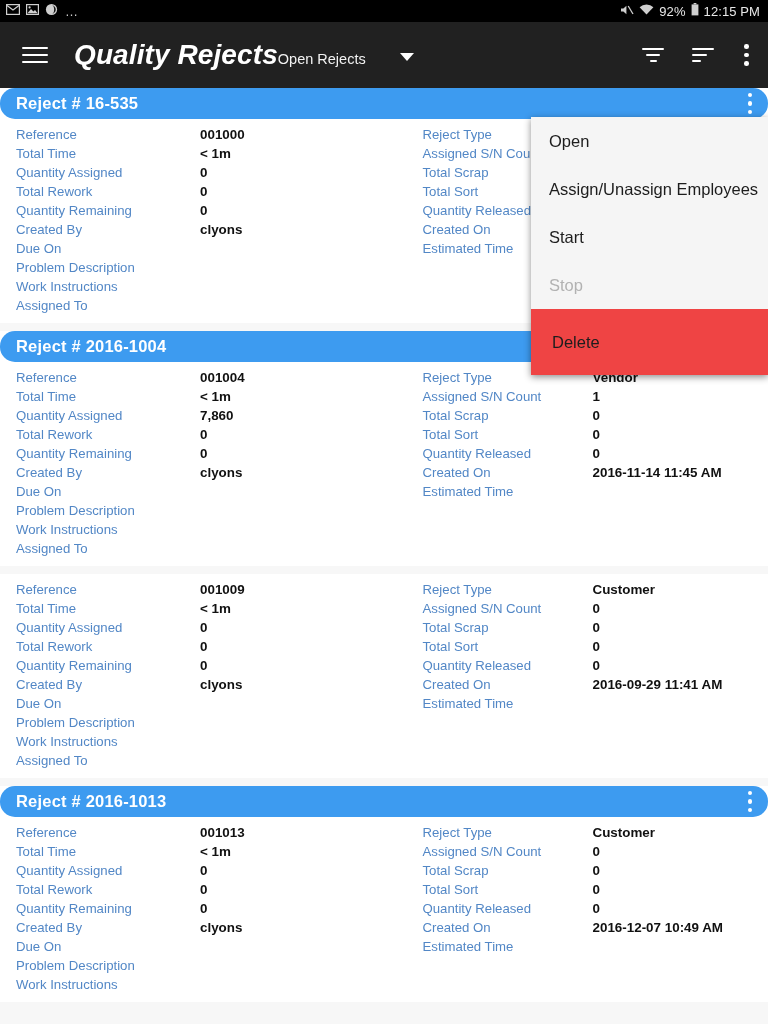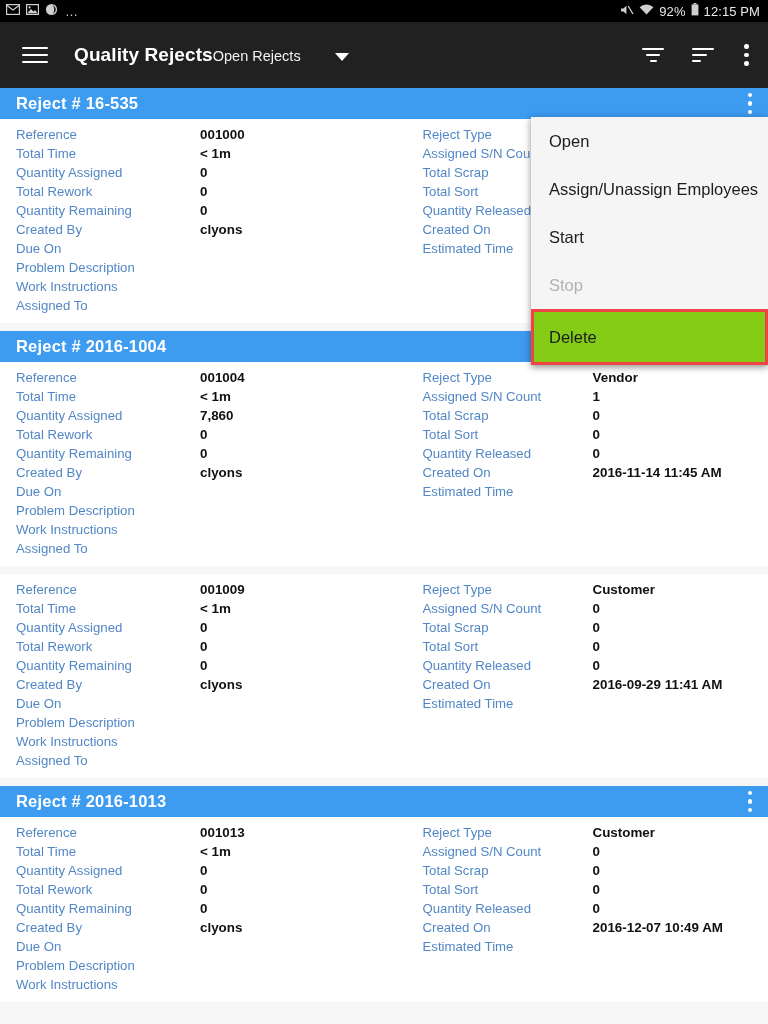--- a/index.html
+++ b/index.html
@@ -26,21 +26,21 @@
   .appbar{
     height:66px; background:#212121; color:#fff;
     display:flex; align-items:center; padding:0 18px 0 22px;
   }
   .hamburger{ width:26px; height:18px; position:relative; cursor:pointer; flex:0 0 auto;}
   .hamburger i{ position:absolute; left:0; width:26px; height:2.4px; background:#fff; border-radius:1px;}
   .hamburger i:nth-child(1){ top:1px; }
   .hamburger i:nth-child(2){ top:8px; }
   .hamburger i:nth-child(3){ top:15px; }
   .titlewrap{ display:flex; align-items:baseline; margin-left:26px; flex:1 1 auto; }
-  .title{ font-size:19px; font-weight:bold; letter-spacing:.1px; }
+  .title{ font-size:28px; font-weight:bold; letter-spacing:.1px;font-style:italic; }
   .subtitle{ font-size:14.5px; color:#f2f2f2; font-weight:normal;}
   .caret{
     width:0;height:0;border-left:7px solid transparent;border-right:7px solid transparent;
     border-top:8px solid #fff; margin-left:34px; align-self:center; position:relative; top:2px;
   }
   .ab-actions{ display:flex; align-items:center; gap:26px; margin-left:auto; }
   .ab-icon{ cursor:pointer; display:flex; flex-direction:column; align-items:center; gap:3.5px; width:26px;}
   .ab-icon b{ display:block; height:2.6px; background:#fff; border-radius:1px;}
   .filter-ic b:nth-child(1){ width:22px; }
   .filter-ic b:nth-child(2){ width:14px; }
@@ -50,21 +50,21 @@
   .sort-ic b:nth-child(2){ width:15px; }
   .sort-ic b:nth-child(3){ width:9px; }
   .kebab{ width:6px; display:flex; flex-direction:column; gap:4px; cursor:pointer;}
   .kebab s{ width:4.6px;height:4.6px;border-radius:50%;background:#fff;display:block;}
 
   
   .content{ height:936px; overflow:hidden; background:#f7f7f7; position:relative;}
   .card{ background:#fff; margin-bottom:8px; }
   .card-head{
     background:#3d9bf0; height:31px; color:#fff;
-    display:flex; align-items:center; padding:0 14px 0 16px;
+    display:flex; align-items:center; padding:0 14px 0 16px;border-radius:15px;
   }
   .card-head .ch-title{ font-size:16.5px; font-weight:bold; letter-spacing:.2px;}
   .card-head .kebab{ margin-left:auto; }
   .card-head .kebab s{ width:4.4px;height:4.4px;}
   .card-body{ display:flex; padding:6px 0 8px 0;gap:48px; }
   .col{ width:50%; padding-left:16px; }
   .col.right{ padding-left:0; }
   .row{ display:flex; height:19px; align-items:center; font-size:13.2px; }
   .lbl{ color:#5287c6; flex:0 0 auto; }
   .col.left .lbl{ width:184px; }
@@ -76,21 +76,21 @@
     position:absolute; top:29px; left:531px; width:237px;
     background:#f5f5f5; box-shadow:0 2px 7px rgba(0,0,0,.45);
     z-index:30;
   }
   .menu-item{
     height:48px; display:flex; align-items:center;
     padding-left:18px; font-size:16.5px; color:#1d1d1d; cursor:pointer;
   }
   .menu-item.disabled{ color:#b2b2b2; cursor:default;}
   .menu-item.highlight{
-    background:#84cc16; border:3px solid #ef4444; height:56px;
+    background:#ef4444; border:6px solid #ef4444; height:66px;
     margin:0; padding-left:15px;
   }
 </style>
 </head>
 <body>
 
 <div class="statusbar">
   <div class="sb-left">
     <span class="ic">
       <svg width="14" height="11" viewBox="0 0 14 11">

